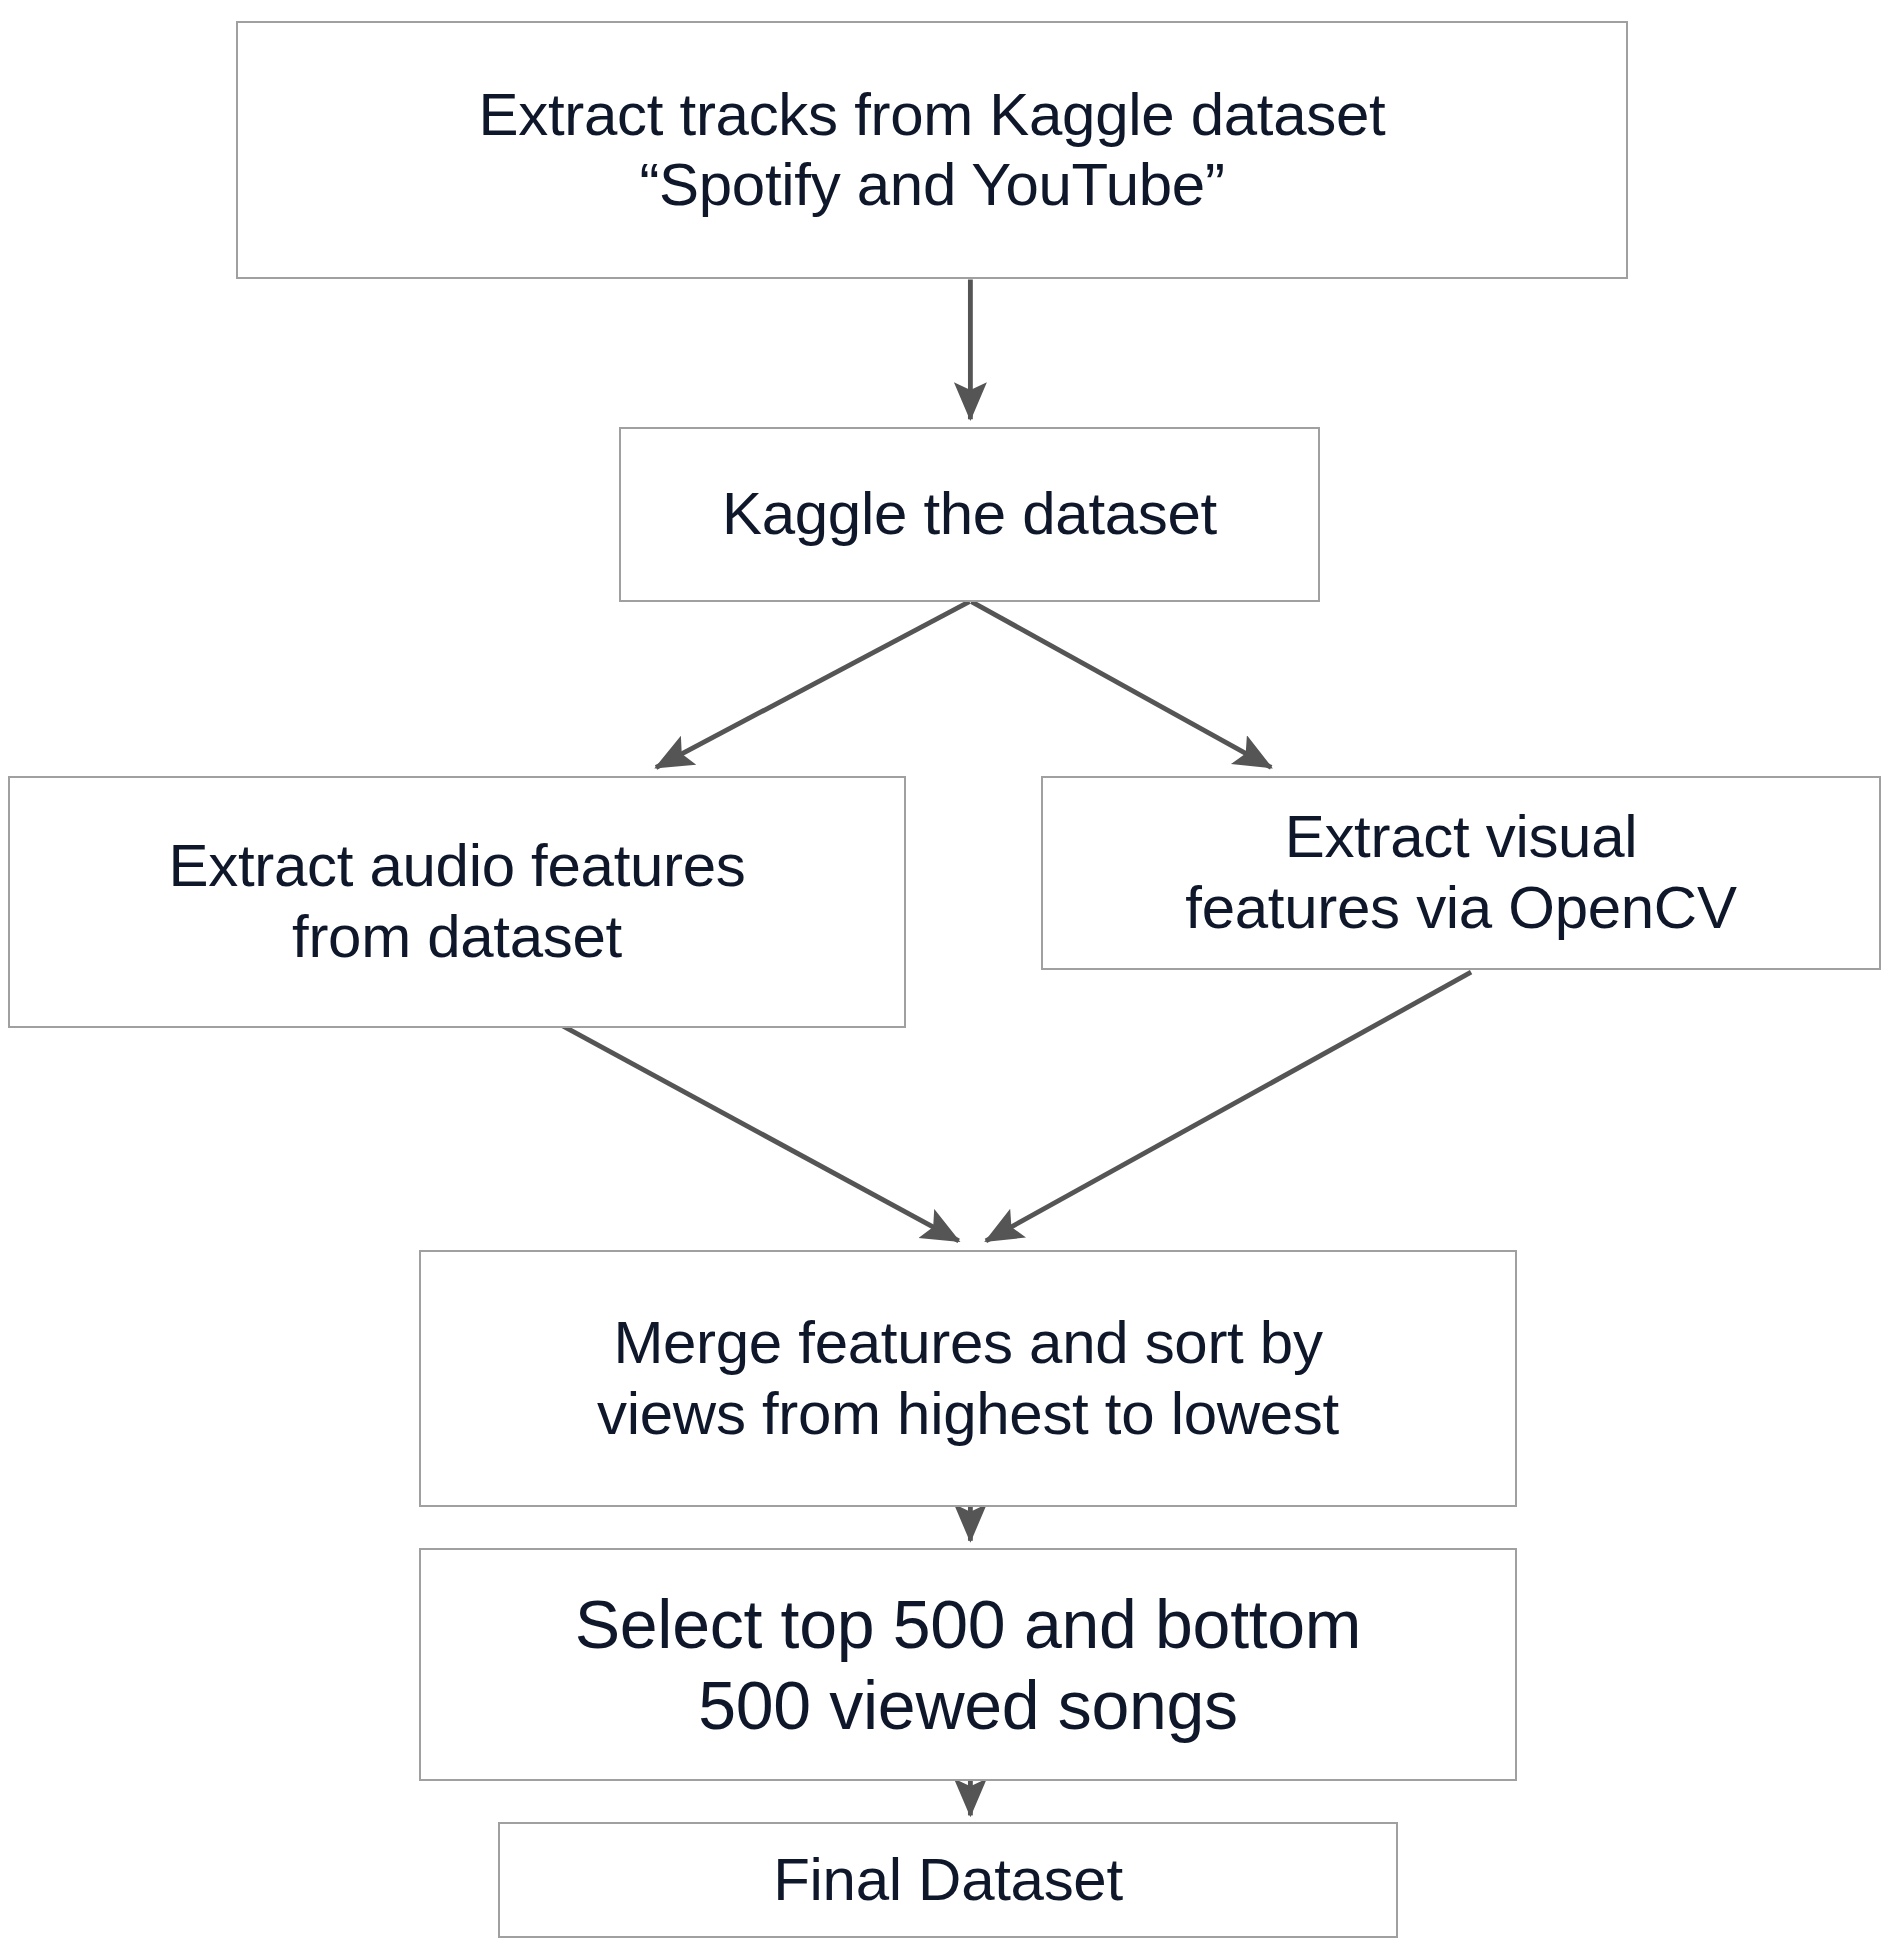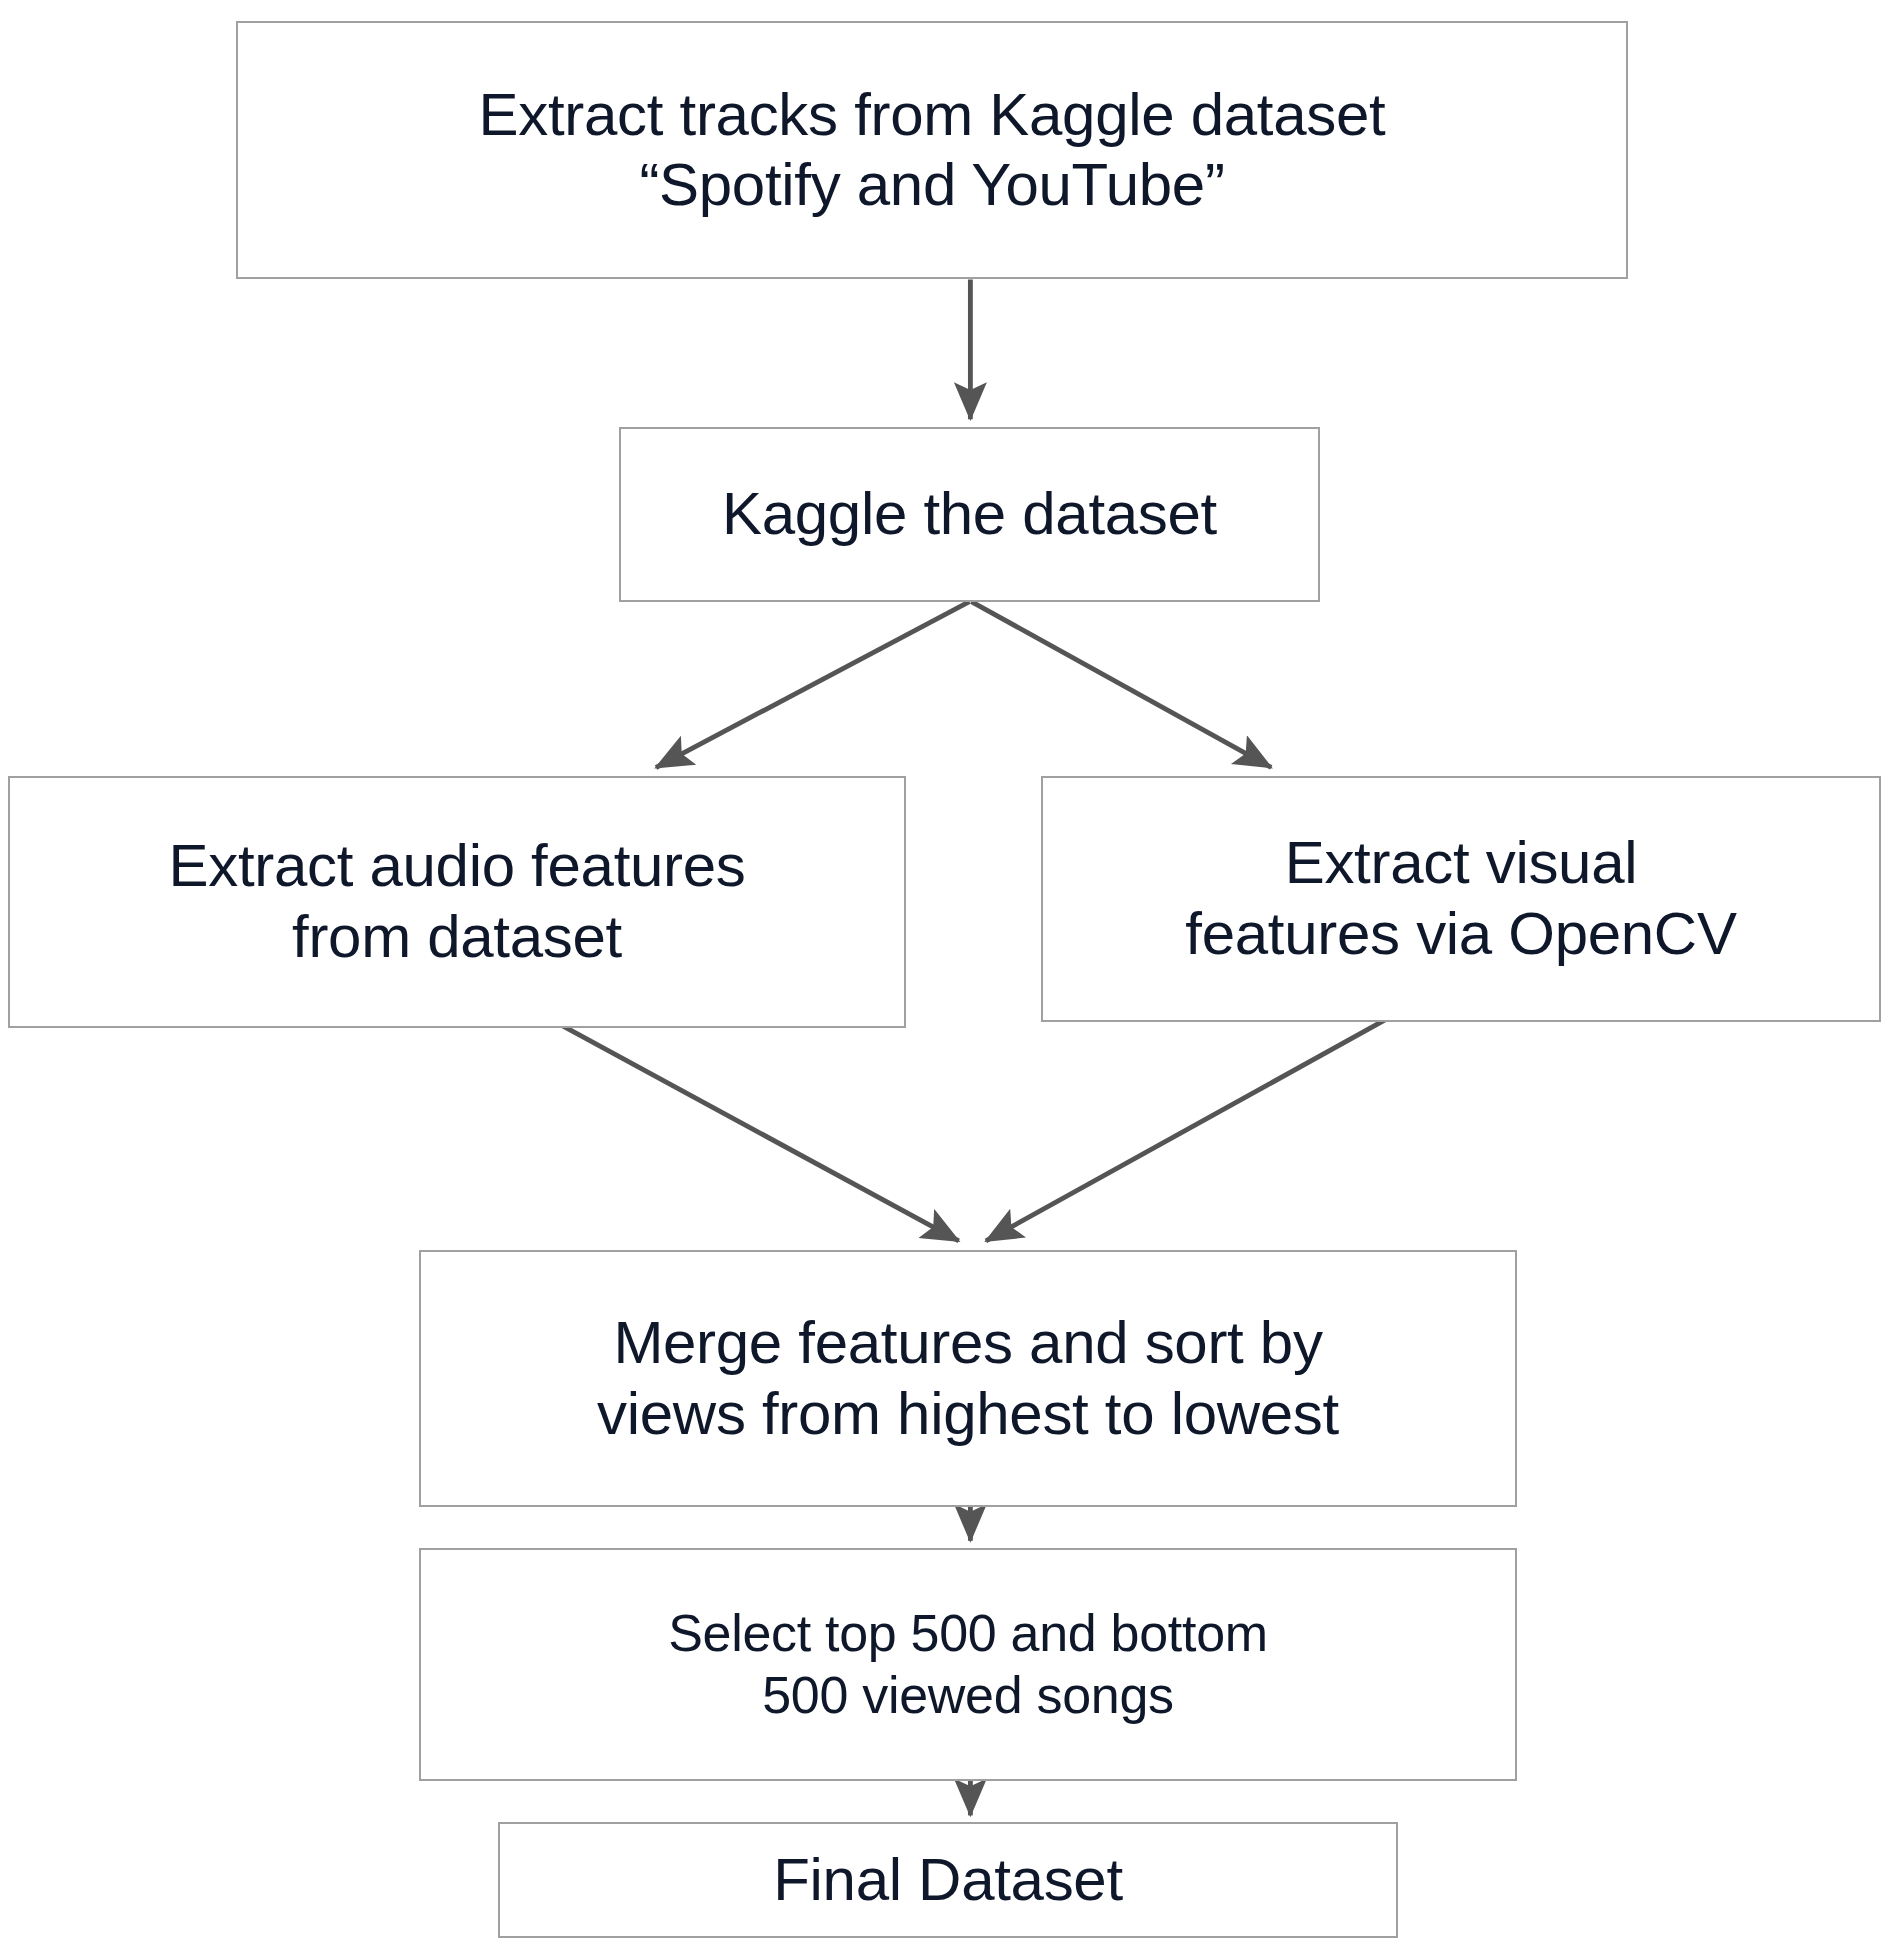--- a/index.html
+++ b/index.html
@@ -44,23 +44,23 @@
   .node-label {
     display: block;
     width: 100%;
     white-space: pre-line;
   }
 
   
   #node-extract-tracks { left: 236px;  top: 21.3px;   width: 1392px; height: 258px; font-size: 60px; }
   #node-clean-dataset  { left: 619px;  top: 427px;  width: 701px;  height: 175px; font-size: 60px; }
   #node-audio-features { left: 8px;    top: 776px;  width: 898px;  height: 252px; font-size: 60px; }
-  #node-visual-features{ left: 1041px; top: 776px;  width: 840px;  height: 246px; font-size: 60px; }
+  #node-visual-features{ left: 1041px; top: 776px;  width: 840px;  height: 194px; font-size: 60px; }
   #node-merge-sort     { left: 419px;  top: 1250px; width: 1098px; height: 257px; font-size: 60px; }
-  #node-select-top     { left: 419px;  top: 1548px; width: 1098px; height: 233px; font-size: 52px; }
+  #node-select-top     { left: 419px;  top: 1548px; width: 1098px; height: 233px; font-size: 68px; }
   #node-final-dataset  { left: 498px;  top: 1822px; width: 900px;  height: 116px; font-size: 60px; }
 </style>
 </head>
 <body>
 
 <div id="canvas">
 
   <svg id="edges" width="1901" height="1959" viewBox="0 0 1959 2019" xmlns="http://www.w3.org/2000/svg">
     <defs>
       <marker id="arrowhead" markerWidth="9" markerHeight="9" refX="7.6" refY="3.4" orient="auto" markerUnits="strokeWidth">

